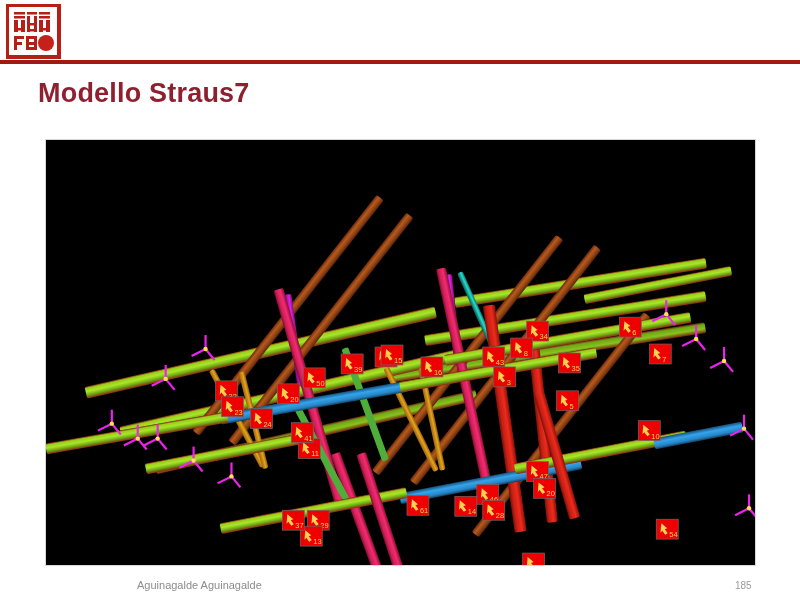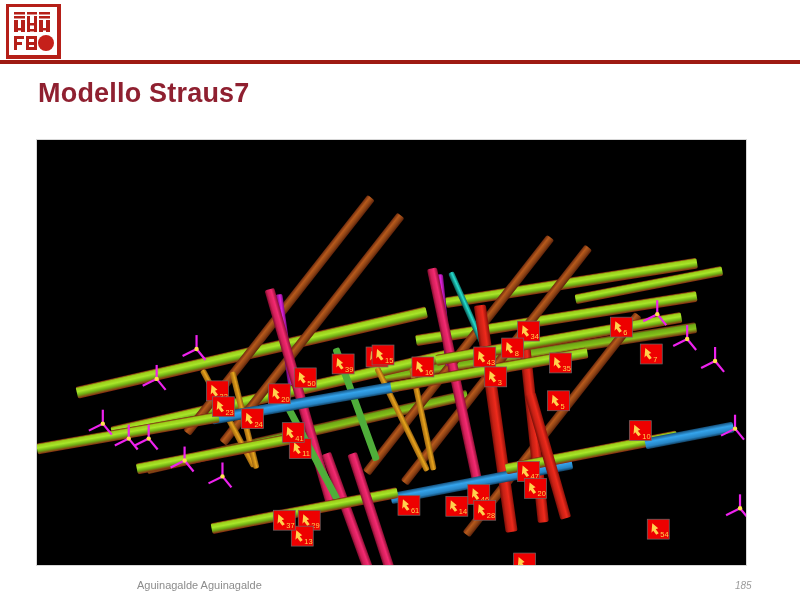--- a/index.html
+++ b/index.html
@@ -44,21 +44,21 @@
     font-weight: bold;
     color: #8f2030;
     letter-spacing: 0.2px;
     white-space: nowrap;
     text-align: right;
   }
 
   
   #figure-frame {
     position: absolute;
-    left: 36px;
+    left: 45px;
     top: 139px;
     width: 711px;
     height: 427px;
     background: #000000;
     border: 1px solid #d7d7d7;
     box-sizing: border-box;
     overflow: hidden;
   }
   #model-canvas {
     display: block;
@@ -75,21 +75,20 @@
     color: #8c8c8c;
     white-space: nowrap;
   }
   #footer-page-number {
     position: absolute;
     left: 735px;
     top: 580px;
     font-size: 10px;
     color: #9a9a9a;
     white-space: nowrap;
-    font-style: italic;
   }
 </style>
 </head>
 <body>
 
 <div id="seal-logo">
   <svg viewBox="0 0 56 56" width="56" height="56">
     <rect x="1" y="1" width="52" height="52" fill="none" stroke="#b51f18" stroke-width="4"></rect>
     <rect x="6" y="6" width="42" height="42" fill="#ffffff"></rect>
 

